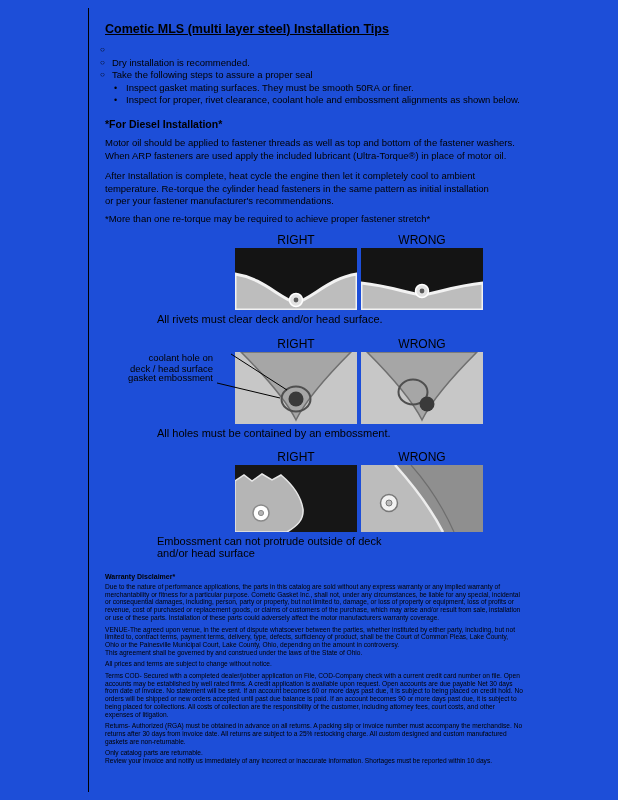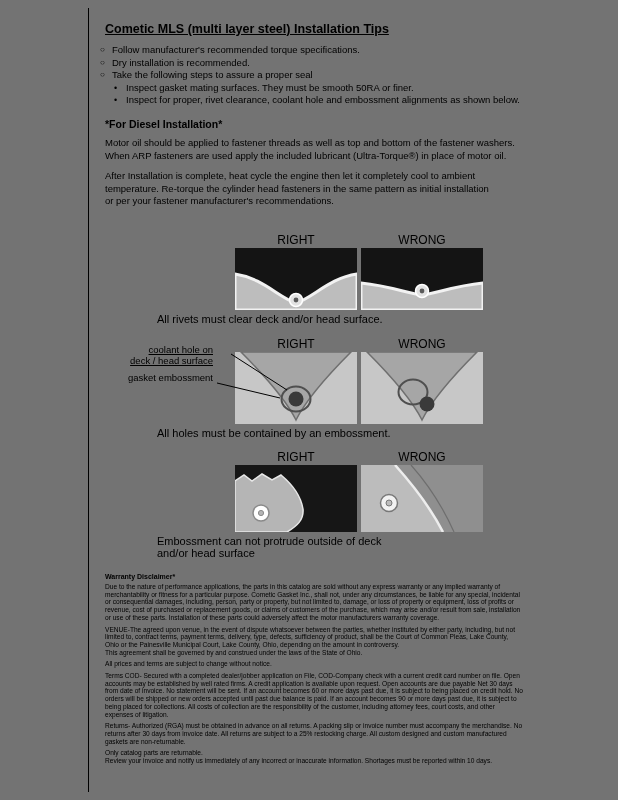--- a/index.html
+++ b/index.html
@@ -1,18 +1,18 @@
 <!DOCTYPE html>
 <html><head>
 <meta charset="utf-8">
 <style>
   * { margin:0; padding:0; box-sizing:border-box; }
   html,body { background:#ffffff; }
   body { font-family:"Liberation Sans", sans-serif; color:#000; }
-  .page { position:relative; width:618px; height:800px; background:#737373; overflow:hidden; }
+  .page { position:relative; width:618px; height:800px; background:#1d4ed8; overflow:hidden; }
   .vline { position:absolute; left:88px; top:8px; width:1px; height:784px; background:#000; }
 
   .title { position:absolute; left:105px; top:22px; font-size:12.5px; font-weight:bold; text-decoration:underline; }
 
   .bullets { position:absolute; left:100px; top:44px; width:436px; font-size:9.5px; line-height:12.5px; }
   .bullet { display:flex; }
   .bullet .marker { width:12px; flex:0 0 12px; text-align:left; font-size:8px; line-height:12.5px; }
   .bullet.sub { padding-left:14px; }
   .bullet.sub .marker { font-size:9px; }
 
@@ -23,42 +23,41 @@
   .note { position:absolute; left:105px; top:213px; width:420px; font-size:9.5px; }
 
   .figures { position:absolute; left:100px; top:232px; width:440px; }
   .fig-row { position:relative; margin-left:135px; width:256px; display:flex; gap:4px; }
   .fig-col { width:122px; }
   .fig-label { text-align:center; font-size:12px; line-height:16px; height:16px; }
   .fig-img { display:block; width:122px; }
   .fig-caption { margin-left:57px; font-size:11px; line-height:11.5px; margin-top:4px; margin-bottom:10px; white-space:pre-line; }
 
   .callout { position:absolute; font-size:9.5px; line-height:11px; white-space:pre-line; text-align:right; width:96px; }
-  .callout1 { left:-118px; top:8px;text-decoration:underline; }
+  .callout1 { left:-118px; top:16px; }
   .callout2 { left:-118px; top:36px; }
   .callout-lines { position:absolute; left:-120px; top:0; pointer-events:none; }
 
   .warranty { position:absolute; left:105px; top:573px; width:418px; }
   .warranty-heading { font-size:7px; font-weight:bold; margin-bottom:3px; }
   .warranty p { font-size:6.6px; line-height:7.7px; margin-bottom:4px; white-space:pre-line; }
 
   .footer { position:absolute; left:388px; top:800px; font-size:13px;font-style:italic; }
 </style>
 </head>
 <body>
 
 <div class="page">
   <div class="vline"></div>
 
   <div class="title">Cometic MLS (multi layer steel) Installation Tips</div>
 
   <div class="bullets">
     <div class="bullet">
       <span class="marker">○</span>
-      <span>Follow manufacturer's recommended torque specifications.</span>
     </div>
     <div class="bullet">
       <span class="marker">○</span>
       <span>Dry installation is recommended.</span>
     </div>
     <div class="bullet">
       <span class="marker">○</span>
       <span>Take the following steps to assure a proper seal</span>
     </div>
     <div class="bullet sub">
@@ -70,20 +69,21 @@
       <span>Inspect for proper, rivet clearance, coolant hole and embossment alignments as shown below.</span>
     </div>
   </div>
 
   <div class="diesel-heading">*For Diesel Installation*</div>
   <div class="para para2">After Installation is complete, heat cycle the engine then let it completely cool to ambient
 temperature. Re-torque the cylinder head fasteners in the same pattern as initial installation
 or per your fastener manufacturer's recommendations.</div>
   <div class="para para1">Motor oil should be applied to fastener threads as well as top and bottom of the fastener washers.
 When ARP fasteners are used apply the included lubricant (Ultra-Torque®) in place of motor oil.</div>
+  <div class="note">*More than one re-torque may be required to achieve proper fastener stretch*</div>
 
   <div class="figures">
 
     <div class="fig-row">
       <div class="fig-col">
         <div class="fig-label">RIGHT</div>
         <svg class="fig-img" width="122" height="62" viewBox="0 0 122 62">
           <rect width="122" height="62" fill="#141414"></rect>
           <path d="M0,26 C28,30 44,50 61,55 C78,50 94,30 122,26 L122,62 L0,62 Z" fill="#bdbdbd" stroke="#f2f2f2" stroke-width="3"></path>
           <circle cx="61" cy="52" r="6.5" fill="#e2e2e2" stroke="#ffffff" stroke-width="1.5"></circle>

